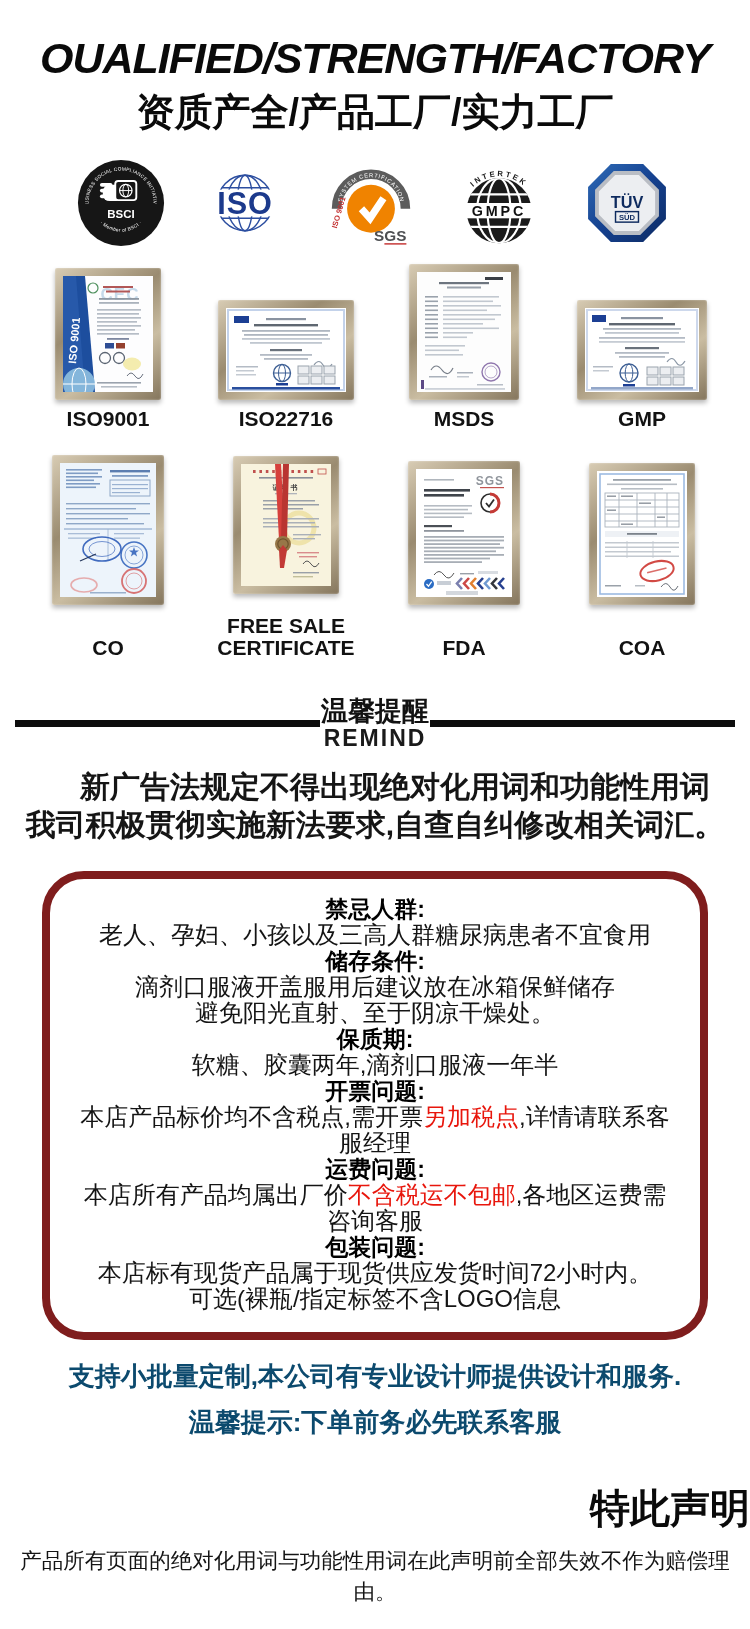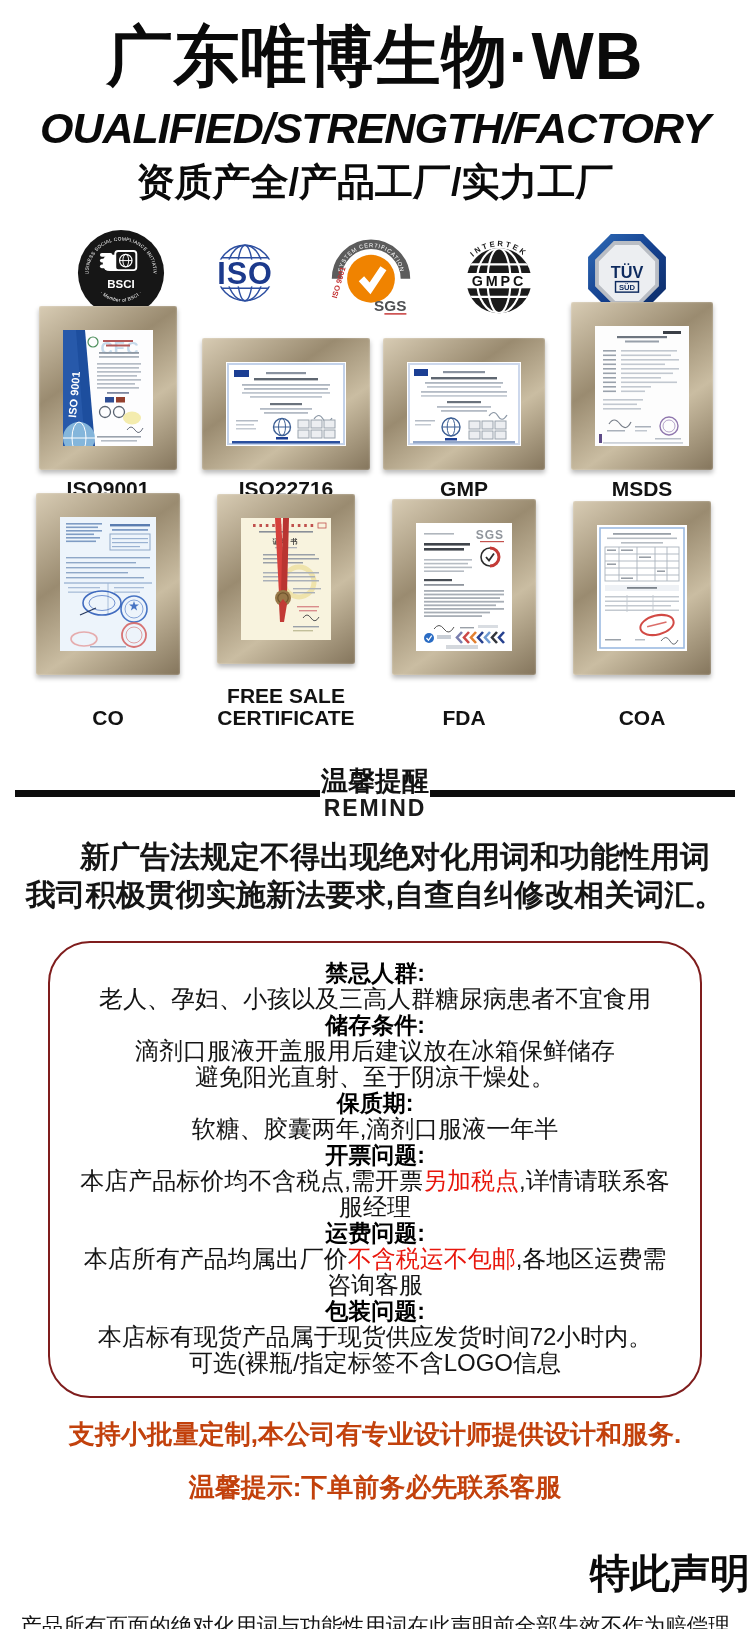--- a/index.html
+++ b/index.html
@@ -17,64 +17,63 @@
   
   .badges{margin-top:16px;display:flex;justify-content:center;align-items:center;gap:36px;height:98px;}
   .badge{flex:none;line-height:0;}
 
   
   .cert-row{display:flex;justify-content:center;margin-top:14px;}
   .cert-cell{width:178px;flex:none;display:flex;flex-direction:column;align-items:center;}
   .frame-area{display:flex;align-items:flex-end;justify-content:center;height:134px;}
   .row2 .frame-area{height:152px;}
   .frame{background:linear-gradient(145deg,#d8ccb4 0%,#9a8b70 38%,#cabda2 66%,#84755c 100%);
-         padding:24px;border-radius:2px;box-shadow:0 3px 5px rgba(0,0,0,.28), inset 0 0 2px rgba(255,255,255,.55);}
+         padding:8px;border-radius:2px;box-shadow:0 3px 5px rgba(0,0,0,.28), inset 0 0 2px rgba(255,255,255,.55);}
   .mat{background:#fcfcfc;height:100%;box-shadow:inset 0 1px 4px rgba(0,0,0,.4);overflow:hidden;}
   .mat svg{display:block;}
   .cert-label{margin-top:7px;font-size:21px;font-weight:800;color:#121212;text-align:center;line-height:1.08;
               display:flex;flex-direction:column;justify-content:flex-end;min-height:24px;}
   .row2 .cert-label{min-height:48px;}
 
   
   .remind{position:relative;margin-top:36px;}
   .watermark{position:absolute;top:42px;left:50%;transform:translateX(-50%);
              font-size:53px;font-weight:700;letter-spacing:1px;color:#e4e4e4;white-space:nowrap;z-index:0;}
   .divider{position:relative;z-index:1;display:flex;align-items:center;padding:0 15px;gap:1px;}
   .bar{height:7px;background:#0d0d0d;flex:1;}
   .divider-text{flex:none;text-align:center;line-height:1.12;}
   .r-cn{display:block;font-size:27px;font-weight:900;color:#121212;}
   .r-en{display:block;font-size:23px;font-weight:700;letter-spacing:2px;color:#1a1a1a;}
   .law{position:relative;z-index:1;margin:0;text-align:center;font-size:30px;font-weight:600;
        line-height:1.28;color:#151515;}
   .law:first-of-type{margin-top:16px;padding-left:40px;}
 
   
-  .notice-box{width:602px;margin:26px auto 0;border:2px solid #7f1d1d;border-radius:42px;
+  .notice-box{width:602px;margin:26px auto 0;border:8px solid #7f1d1d;border-radius:42px;
               padding:17px 24px 20px;text-align:center;box-sizing:content-box;}
   .nh{margin:0;font-size:23px;font-weight:900;line-height:26px;color:#000;}
   .nl{margin:0;font-size:24px;font-weight:500;line-height:26px;color:#141414;}
   .red{color:var(--highlight-red,#e8160c);}
 
   
   .custom{margin-top:20px;text-align:center;}
-  .custom p{margin:19px 0;font-size:26px;font-weight:900;color:#c2410c;line-height:1.3;}
+  .custom p{margin:12px 0;font-size:26px;font-weight:900;color:#0c4a6e;line-height:1.3;}
 
   
   .decl{margin-top:42px;text-align:center;}
   .decl h2{margin:0;font-size:40px;font-weight:900;color:#0a0a0a;text-align:right;}
   .decl p{margin:0;font-size:21.5px;font-weight:500;color:#141414;line-height:1.42;}
   .decl p:first-of-type{margin-top:10px;}
 </style>
 </head>
 <body>
 
 <div class="page">
 
   <header class="hd">
-    <h1 class="title">广东唯博生物·WB</h1>
     <div class="sub-en">OUALIFIED/STRENGTH/FACTORY</div>
     <div class="sub-cn">资质产全/产品工厂/实力工厂</div>
   </header>
 
   <div class="badges">
 
     <span class="badge">
       <svg viewBox="0 0 92 92" width="88" height="88">
         <defs>
           <path id="bsci-t" d="M 12 46 A 34 34 0 0 1 80 46"></path>
@@ -249,20 +248,74 @@
           </div>
         </div>
       </div>
       <div class="cert-label">
           <span>ISO22716</span>
         </div>
     </div>
 
     <div class="cert-cell">
       <div class="frame-area">
+        <div class="frame" style="width:94px;height:120px">
+          <div class="mat">
+            <svg viewBox="0 0 94 120" width="94" height="120">
+              <rect width="94" height="120" fill="#fdfdfd"></rect>
+              <rect x="68" y="5" width="18" height="3" fill="#3a3f46"></rect>
+              <rect x="22" y="10" width="50" height="2.2" fill="#6d757f"></rect>
+              <rect x="30" y="14.5" width="34" height="2" fill="#98a0aa"></rect>
+              <g fill="#9aa2ac">
+                <rect x="8" y="24" width="13" height="1.6"></rect>
+                  <rect x="8" y="28.5" width="13" height="1.6"></rect>
+                <rect x="8" y="33" width="13" height="1.6"></rect>
+                  <rect x="8" y="37.5" width="13" height="1.6"></rect>
+                <rect x="8" y="42" width="13" height="1.6"></rect>
+                  <rect x="8" y="46.5" width="13" height="1.6"></rect>
+                <rect x="8" y="51" width="13" height="1.6"></rect>
+                  <rect x="8" y="55.5" width="13" height="1.6"></rect>
+                <rect x="8" y="60" width="13" height="1.6"></rect>
+                  <rect x="8" y="64.5" width="13" height="1.6"></rect>
+              </g>
+              <g fill="#c2c8d0">
+                <rect x="26" y="24" width="56" height="1.6"></rect>
+                  <rect x="26" y="28.5" width="50" height="1.6"></rect>
+                <rect x="26" y="33" width="58" height="1.6"></rect>
+                  <rect x="26" y="37.5" width="44" height="1.6"></rect>
+                <rect x="26" y="42" width="58" height="1.6"></rect>
+                  <rect x="26" y="46.5" width="52" height="1.6"></rect>
+                <rect x="26" y="51" width="40" height="1.6"></rect>
+                  <rect x="26" y="55.5" width="56" height="1.6"></rect>
+                <rect x="26" y="60" width="30" height="1.6"></rect>
+                  <rect x="26" y="64.5" width="24" height="1.6"></rect>
+                <rect x="8" y="73" width="40" height="1.6"></rect>
+                  <rect x="8" y="77.5" width="34" height="1.6"></rect>
+                <rect x="8" y="82" width="38" height="1.6"></rect>
+              </g>
+              <path d="M14 98 q5 -8 11 0 t11 -2" stroke="#767d88" stroke-width="1.2" fill="none"></path>
+              <rect x="12" y="104" width="18" height="1.5" fill="#aab1bb"></rect>
+              <rect x="40" y="100" width="16" height="1.5" fill="#aab1bb"></rect>
+              <rect x="40" y="104" width="12" height="1.5" fill="#c2c8d0"></rect>
+              <circle cx="74" cy="100" r="9" fill="none" stroke="#7c5fa0" stroke-width="1.4" opacity="0.85"></circle>
+              <circle cx="74" cy="100" r="6" fill="none" stroke="#7c5fa0" stroke-width="0.8" opacity="0.7"></circle>
+              <rect x="60" y="112" width="26" height="1.5" fill="#b8bec7"></rect>
+              <rect x="4" y="108" width="3" height="9" fill="#5d4a86"></rect>
+              <rect x="8" y="116" width="80" height="1.8" fill="#cdd2d9"></rect>
+            </svg>
+          </div>
+        </div>
+      </div>
+      <div class="cert-label">
+          <span>MSDS</span>
+        </div>
+    </div>
+
+    <div class="cert-cell">
+      <div class="frame-area">
         <div class="frame" style="width:114px;height:84px">
           <div class="mat">
             <svg viewBox="0 0 114 84" width="114" height="84">
               <rect width="114" height="84" fill="#fff"></rect>
               <rect x="2" y="2" width="110" height="80" fill="none" stroke="#cdd8ec" stroke-width="2"></rect>
               <rect x="7" y="7" width="14" height="7" fill="#1c3f94"></rect>
               <rect x="36" y="9" width="42" height="2.2" fill="#8a93a0"></rect>
               <rect x="24" y="15" width="66" height="2.4" fill="#5f6771"></rect>
               <rect x="18" y="20" width="78" height="1.8" fill="#aeb6c0"></rect>
               <rect x="20" y="24" width="74" height="1.8" fill="#c0c7d0"></rect>
@@ -288,74 +341,20 @@
               </g>
               <rect x="6" y="79" width="102" height="2.5" fill="#93a7c9"></rect>
             </svg>
           </div>
         </div>
       </div>
       <div class="cert-label">
           <span>GMP</span>
         </div>
     </div>
-
-    <div class="cert-cell">
-      <div class="frame-area">
-        <div class="frame" style="width:94px;height:120px">
-          <div class="mat">
-            <svg viewBox="0 0 94 120" width="94" height="120">
-              <rect width="94" height="120" fill="#fdfdfd"></rect>
-              <rect x="68" y="5" width="18" height="3" fill="#3a3f46"></rect>
-              <rect x="22" y="10" width="50" height="2.2" fill="#6d757f"></rect>
-              <rect x="30" y="14.5" width="34" height="2" fill="#98a0aa"></rect>
-              <g fill="#9aa2ac">
-                <rect x="8" y="24" width="13" height="1.6"></rect>
-                  <rect x="8" y="28.5" width="13" height="1.6"></rect>
-                <rect x="8" y="33" width="13" height="1.6"></rect>
-                  <rect x="8" y="37.5" width="13" height="1.6"></rect>
-                <rect x="8" y="42" width="13" height="1.6"></rect>
-                  <rect x="8" y="46.5" width="13" height="1.6"></rect>
-                <rect x="8" y="51" width="13" height="1.6"></rect>
-                  <rect x="8" y="55.5" width="13" height="1.6"></rect>
-                <rect x="8" y="60" width="13" height="1.6"></rect>
-                  <rect x="8" y="64.5" width="13" height="1.6"></rect>
-              </g>
-              <g fill="#c2c8d0">
-                <rect x="26" y="24" width="56" height="1.6"></rect>
-                  <rect x="26" y="28.5" width="50" height="1.6"></rect>
-                <rect x="26" y="33" width="58" height="1.6"></rect>
-                  <rect x="26" y="37.5" width="44" height="1.6"></rect>
-                <rect x="26" y="42" width="58" height="1.6"></rect>
-                  <rect x="26" y="46.5" width="52" height="1.6"></rect>
-                <rect x="26" y="51" width="40" height="1.6"></rect>
-                  <rect x="26" y="55.5" width="56" height="1.6"></rect>
-                <rect x="26" y="60" width="30" height="1.6"></rect>
-                  <rect x="26" y="64.5" width="24" height="1.6"></rect>
-                <rect x="8" y="73" width="40" height="1.6"></rect>
-                  <rect x="8" y="77.5" width="34" height="1.6"></rect>
-                <rect x="8" y="82" width="38" height="1.6"></rect>
-              </g>
-              <path d="M14 98 q5 -8 11 0 t11 -2" stroke="#767d88" stroke-width="1.2" fill="none"></path>
-              <rect x="12" y="104" width="18" height="1.5" fill="#aab1bb"></rect>
-              <rect x="40" y="100" width="16" height="1.5" fill="#aab1bb"></rect>
-              <rect x="40" y="104" width="12" height="1.5" fill="#c2c8d0"></rect>
-              <circle cx="74" cy="100" r="9" fill="none" stroke="#7c5fa0" stroke-width="1.4" opacity="0.85"></circle>
-              <circle cx="74" cy="100" r="6" fill="none" stroke="#7c5fa0" stroke-width="0.8" opacity="0.7"></circle>
-              <rect x="60" y="112" width="26" height="1.5" fill="#b8bec7"></rect>
-              <rect x="4" y="108" width="3" height="9" fill="#5d4a86"></rect>
-              <rect x="8" y="116" width="80" height="1.8" fill="#cdd2d9"></rect>
-            </svg>
-          </div>
-        </div>
-      </div>
-      <div class="cert-label">
-          <span>MSDS</span>
-        </div>
-    </div>
   </div>
 
   <div class="cert-row row2" style="margin-top:22px;">
 
     <div class="cert-cell">
       <div class="frame-area">
         <div class="frame" style="width:96px;height:134px">
           <div class="mat">
             <svg viewBox="0 0 96 134" width="96" height="134">
               <rect width="96" height="134" fill="#edf4fb"></rect>

